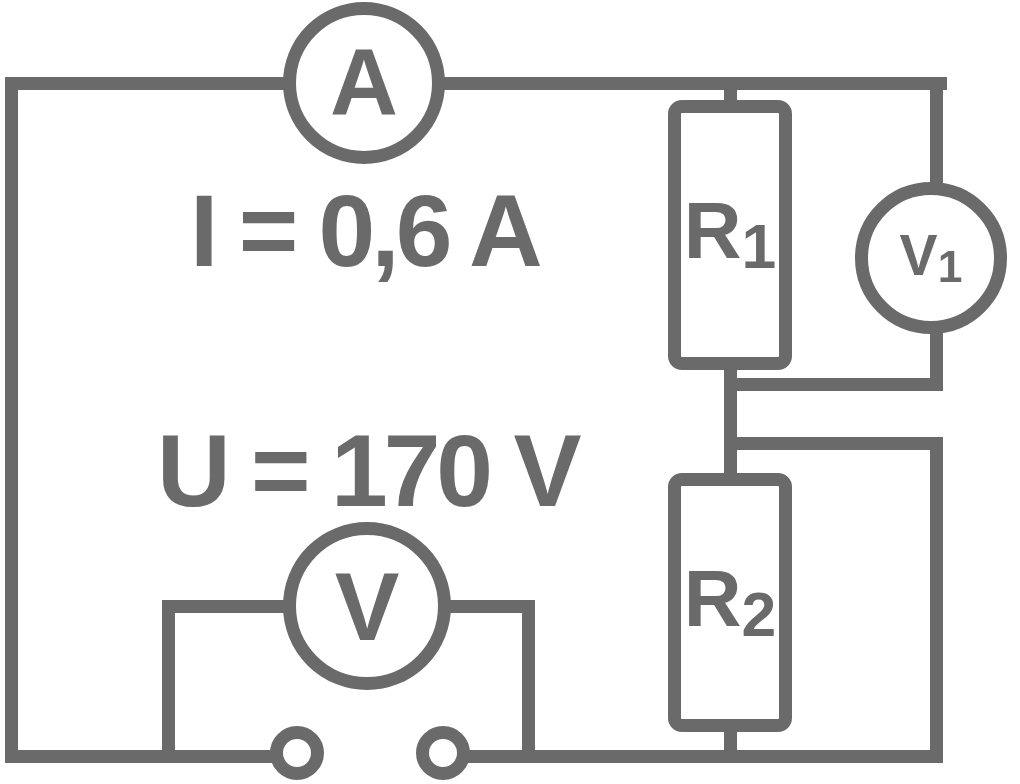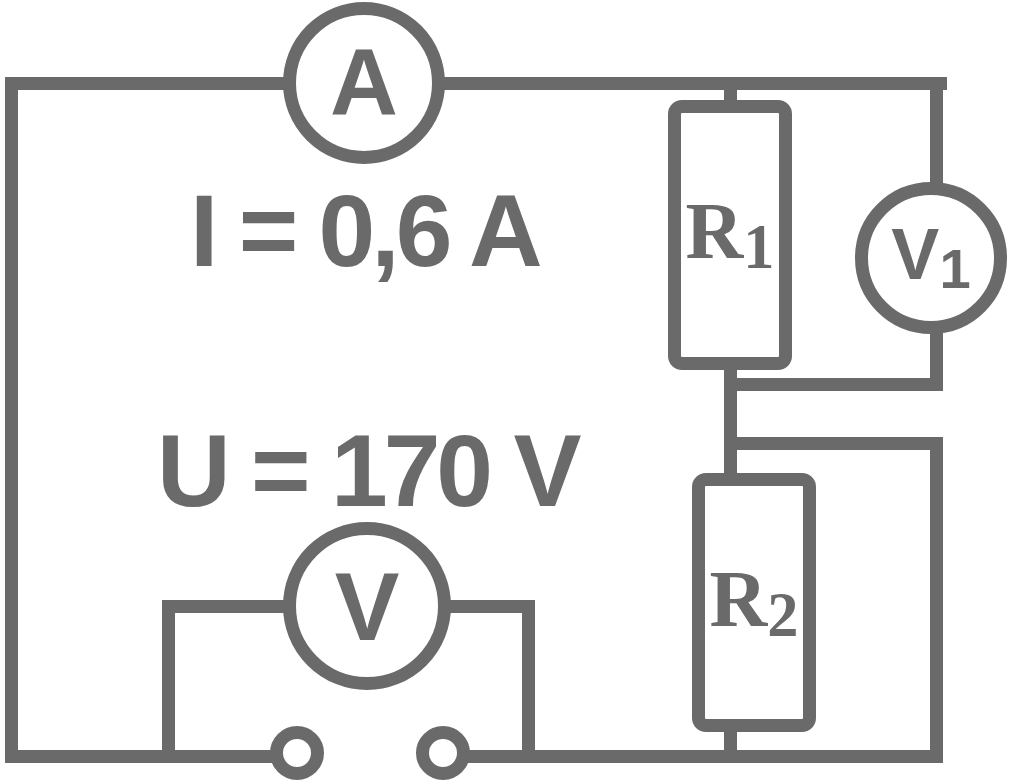--- a/index.html
+++ b/index.html
@@ -7,33 +7,33 @@
     position:relative;width:1020px;height:784px;background:#ffffff;
     font-family:"Liberation Sans","DejaVu Sans",sans-serif;
     font-weight:bold;color:#6a6a6a;overflow:hidden;
   }
   .w{position:absolute;background:#6a6a6a;}
   .comp{
     position:absolute;box-sizing:border-box;border:13px solid #6a6a6a;
     background:#ffffff;display:flex;align-items:center;justify-content:center;
   }
   .circle{border-radius:50%;}
-  .rbox{border-radius:14px;font-family:Liberation Serif, serif;}
+  .rbox{border-radius:14px;}
   .lbl{line-height:1;white-space:nowrap;}
   .lbl sub{font-size:0.78em;vertical-align:-0.16em;line-height:1;}
   .ann{
     position:absolute;line-height:1;font-size:102px;letter-spacing:-4px;
     white-space:nowrap;
   }
   .meter-a{left:283px;top:2px;width:162px;height:162px;font-size:94px;}
   .meter-v{left:283px;top:522px;width:168px;height:168px;font-size:97px;}
-  .meter-v1{left:855px;top:182px;width:152px;height:152px;font-size:72px;}
+  .meter-v1{left:855px;top:182px;width:152px;height:152px;font-size:57px;}
   .meter-v2{left:856px;top:543px;width:154px;height:154px;font-size:88px;}
   .res-1{left:668px;top:100px;width:124px;height:270px;font-size:80px;}
-  .res-2{left:692px;top:473px;width:124px;height:259px;font-size:80px;}
+  .res-2{left:668px;top:473px;width:124px;height:259px;font-size:80px;}
   .term{left:270px;top:726px;width:54px;height:54px;}
   .term2{left:416px;top:726px;width:54px;height:54px;}
 </style>
 </head>
 <body>
 
 <div id="stage">
 
   <div class="w" style="left:5px;top:77px;width:13px;height:685px"></div>
   <div class="w" style="left:5px;top:77px;width:942px;height:13px"></div>

